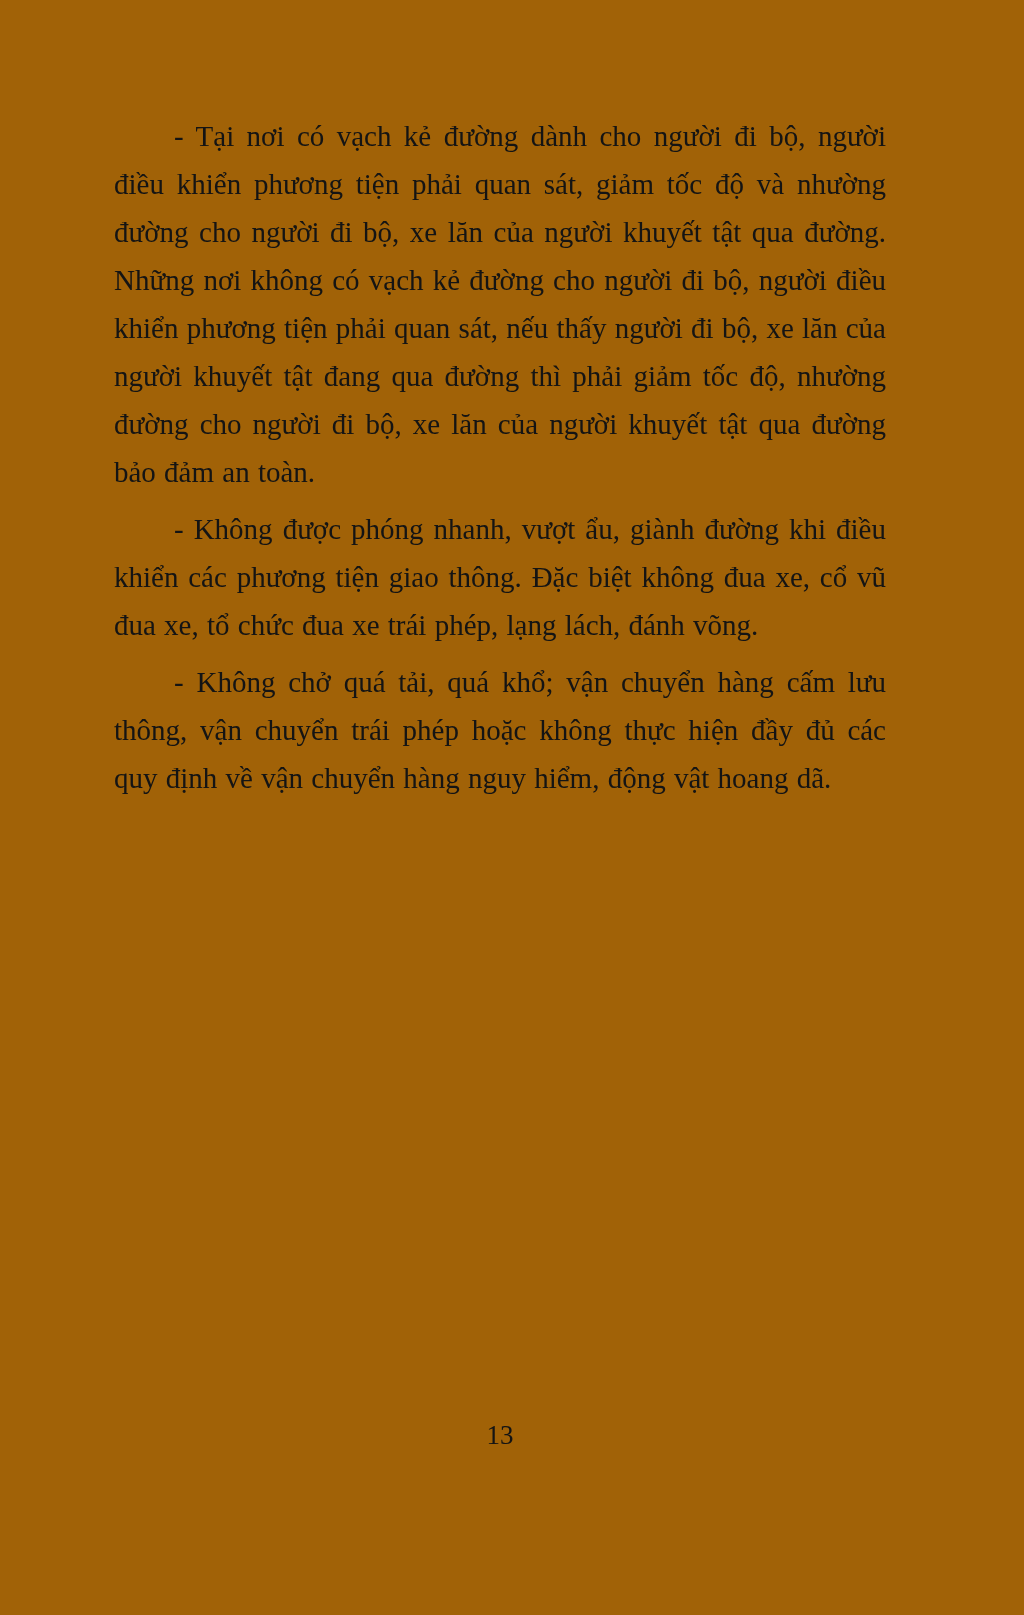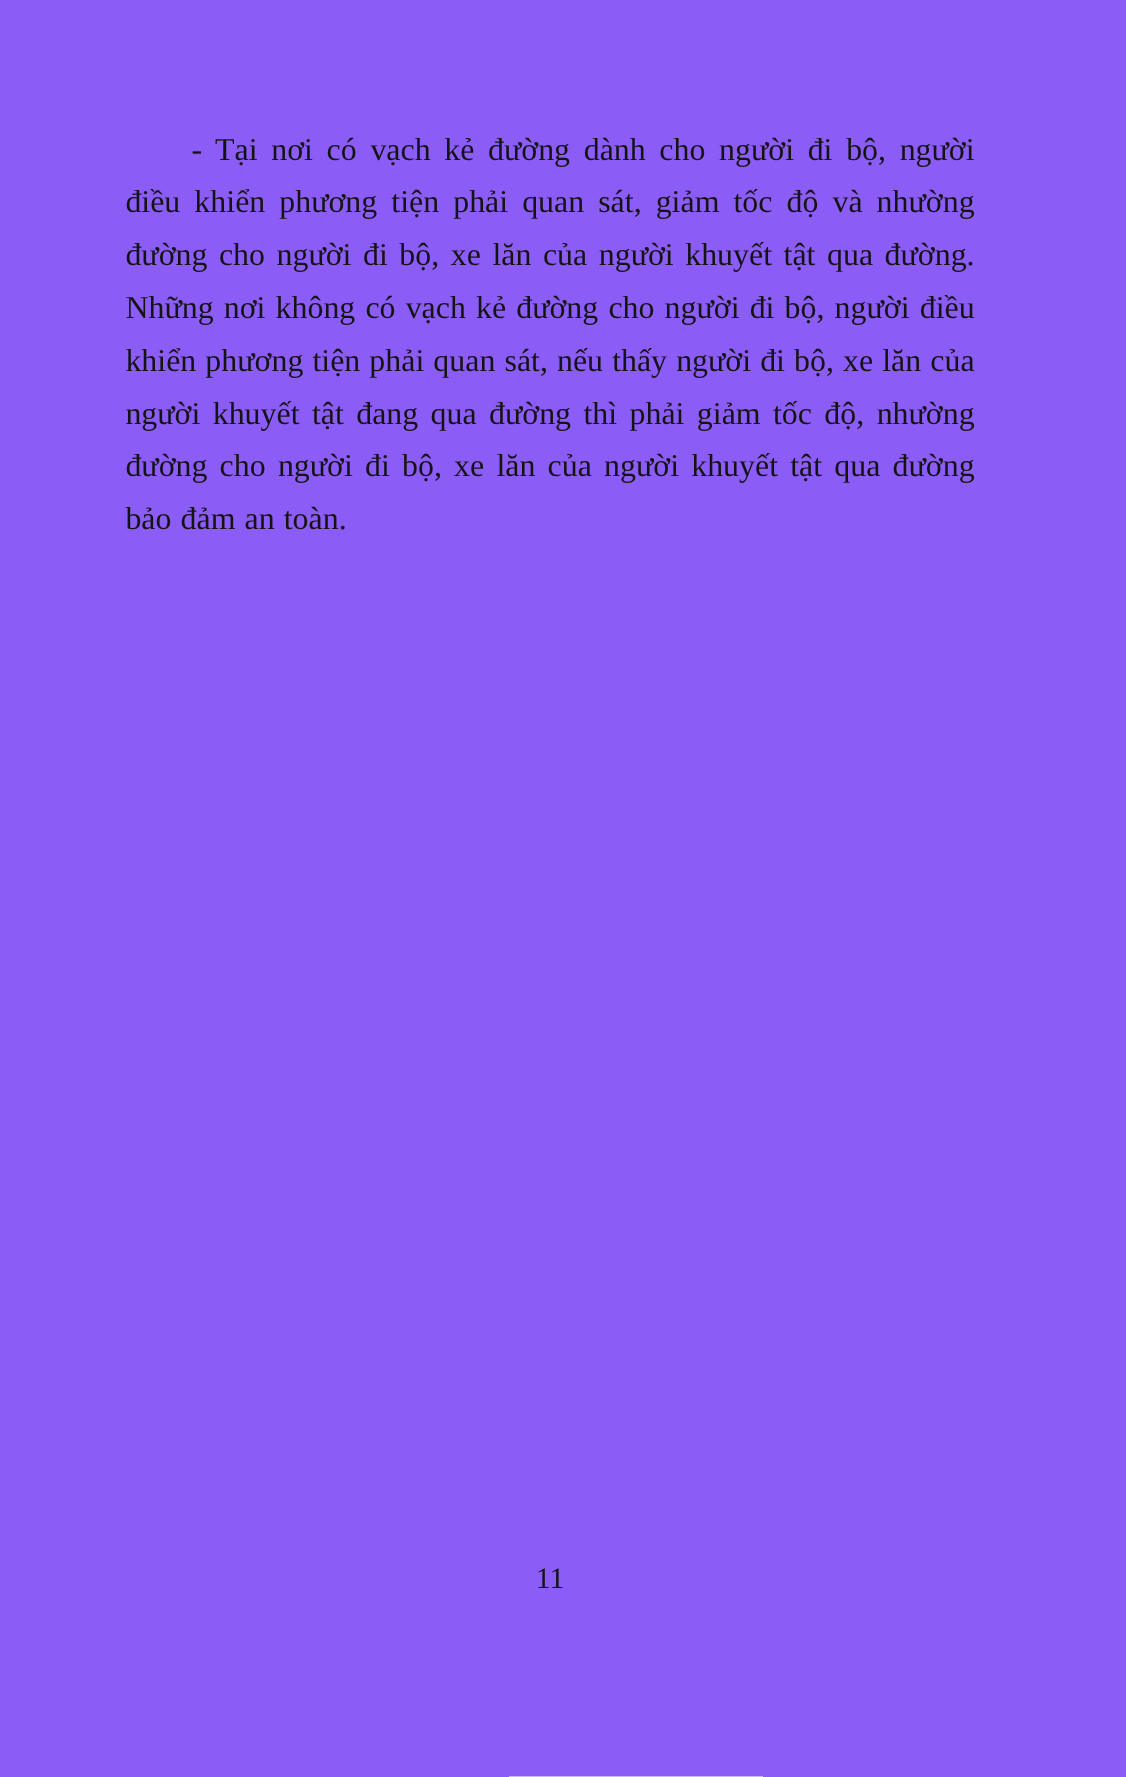--- a/index.html
+++ b/index.html
@@ -2,21 +2,21 @@
 <html><head>
 <meta charset="utf-8">
 <style>
   * { margin: 0; padding: 0; box-sizing: border-box; }
   html, body { background: #ffffff; }
   .page {
     position: relative;
     width: 1024px;
     height: 1615px;
     margin: 0 auto;
-    background: #8b5cf6;
+    background: #a16207;
     font-family: "Liberation Serif", "DejaVu Serif", serif;
     color: #141414;
     overflow: hidden;
   }
   .content {
     position: absolute;
     left: 114px;
     top: 112px;
     width: 772px;
   }
@@ -41,15 +41,17 @@
     font-size: 27px;
     color: #141414;
   }
 </style>
 </head>
 <body>
 
 <div class="page">
   <div class="content">
     <p class="para">- Tại nơi có vạch kẻ đường dành cho người đi bộ, người điều khiển phương tiện phải quan sát, giảm tốc độ và nhường đường cho người đi bộ, xe lăn của người khuyết tật qua đường. Những nơi không có vạch kẻ đường cho người đi bộ, người điều khiển phương tiện phải quan sát, nếu thấy người đi bộ, xe lăn của người khuyết tật đang qua đường thì phải giảm tốc độ, nhường đường cho người đi bộ, xe lăn của người khuyết tật qua đường bảo đảm an toàn.</p>
+    <p class="para">- Không được phóng nhanh, vượt ẩu, giành đường khi điều khiển các phương tiện giao thông. Đặc biệt không đua xe, cổ vũ đua xe, tổ chức đua xe trái phép, lạng lách, đánh võng.</p>
+    <p class="para">- Không chở quá tải, quá khổ; vận chuyển hàng cấm lưu thông, vận chuyển trái phép hoặc không thực hiện đầy đủ các quy định về vận chuyển hàng nguy hiểm, động vật hoang dã.</p>
   </div>
-  <div class="page-number">11</div>
+  <div class="page-number">13</div>
 </div>
 
 </body></html>

